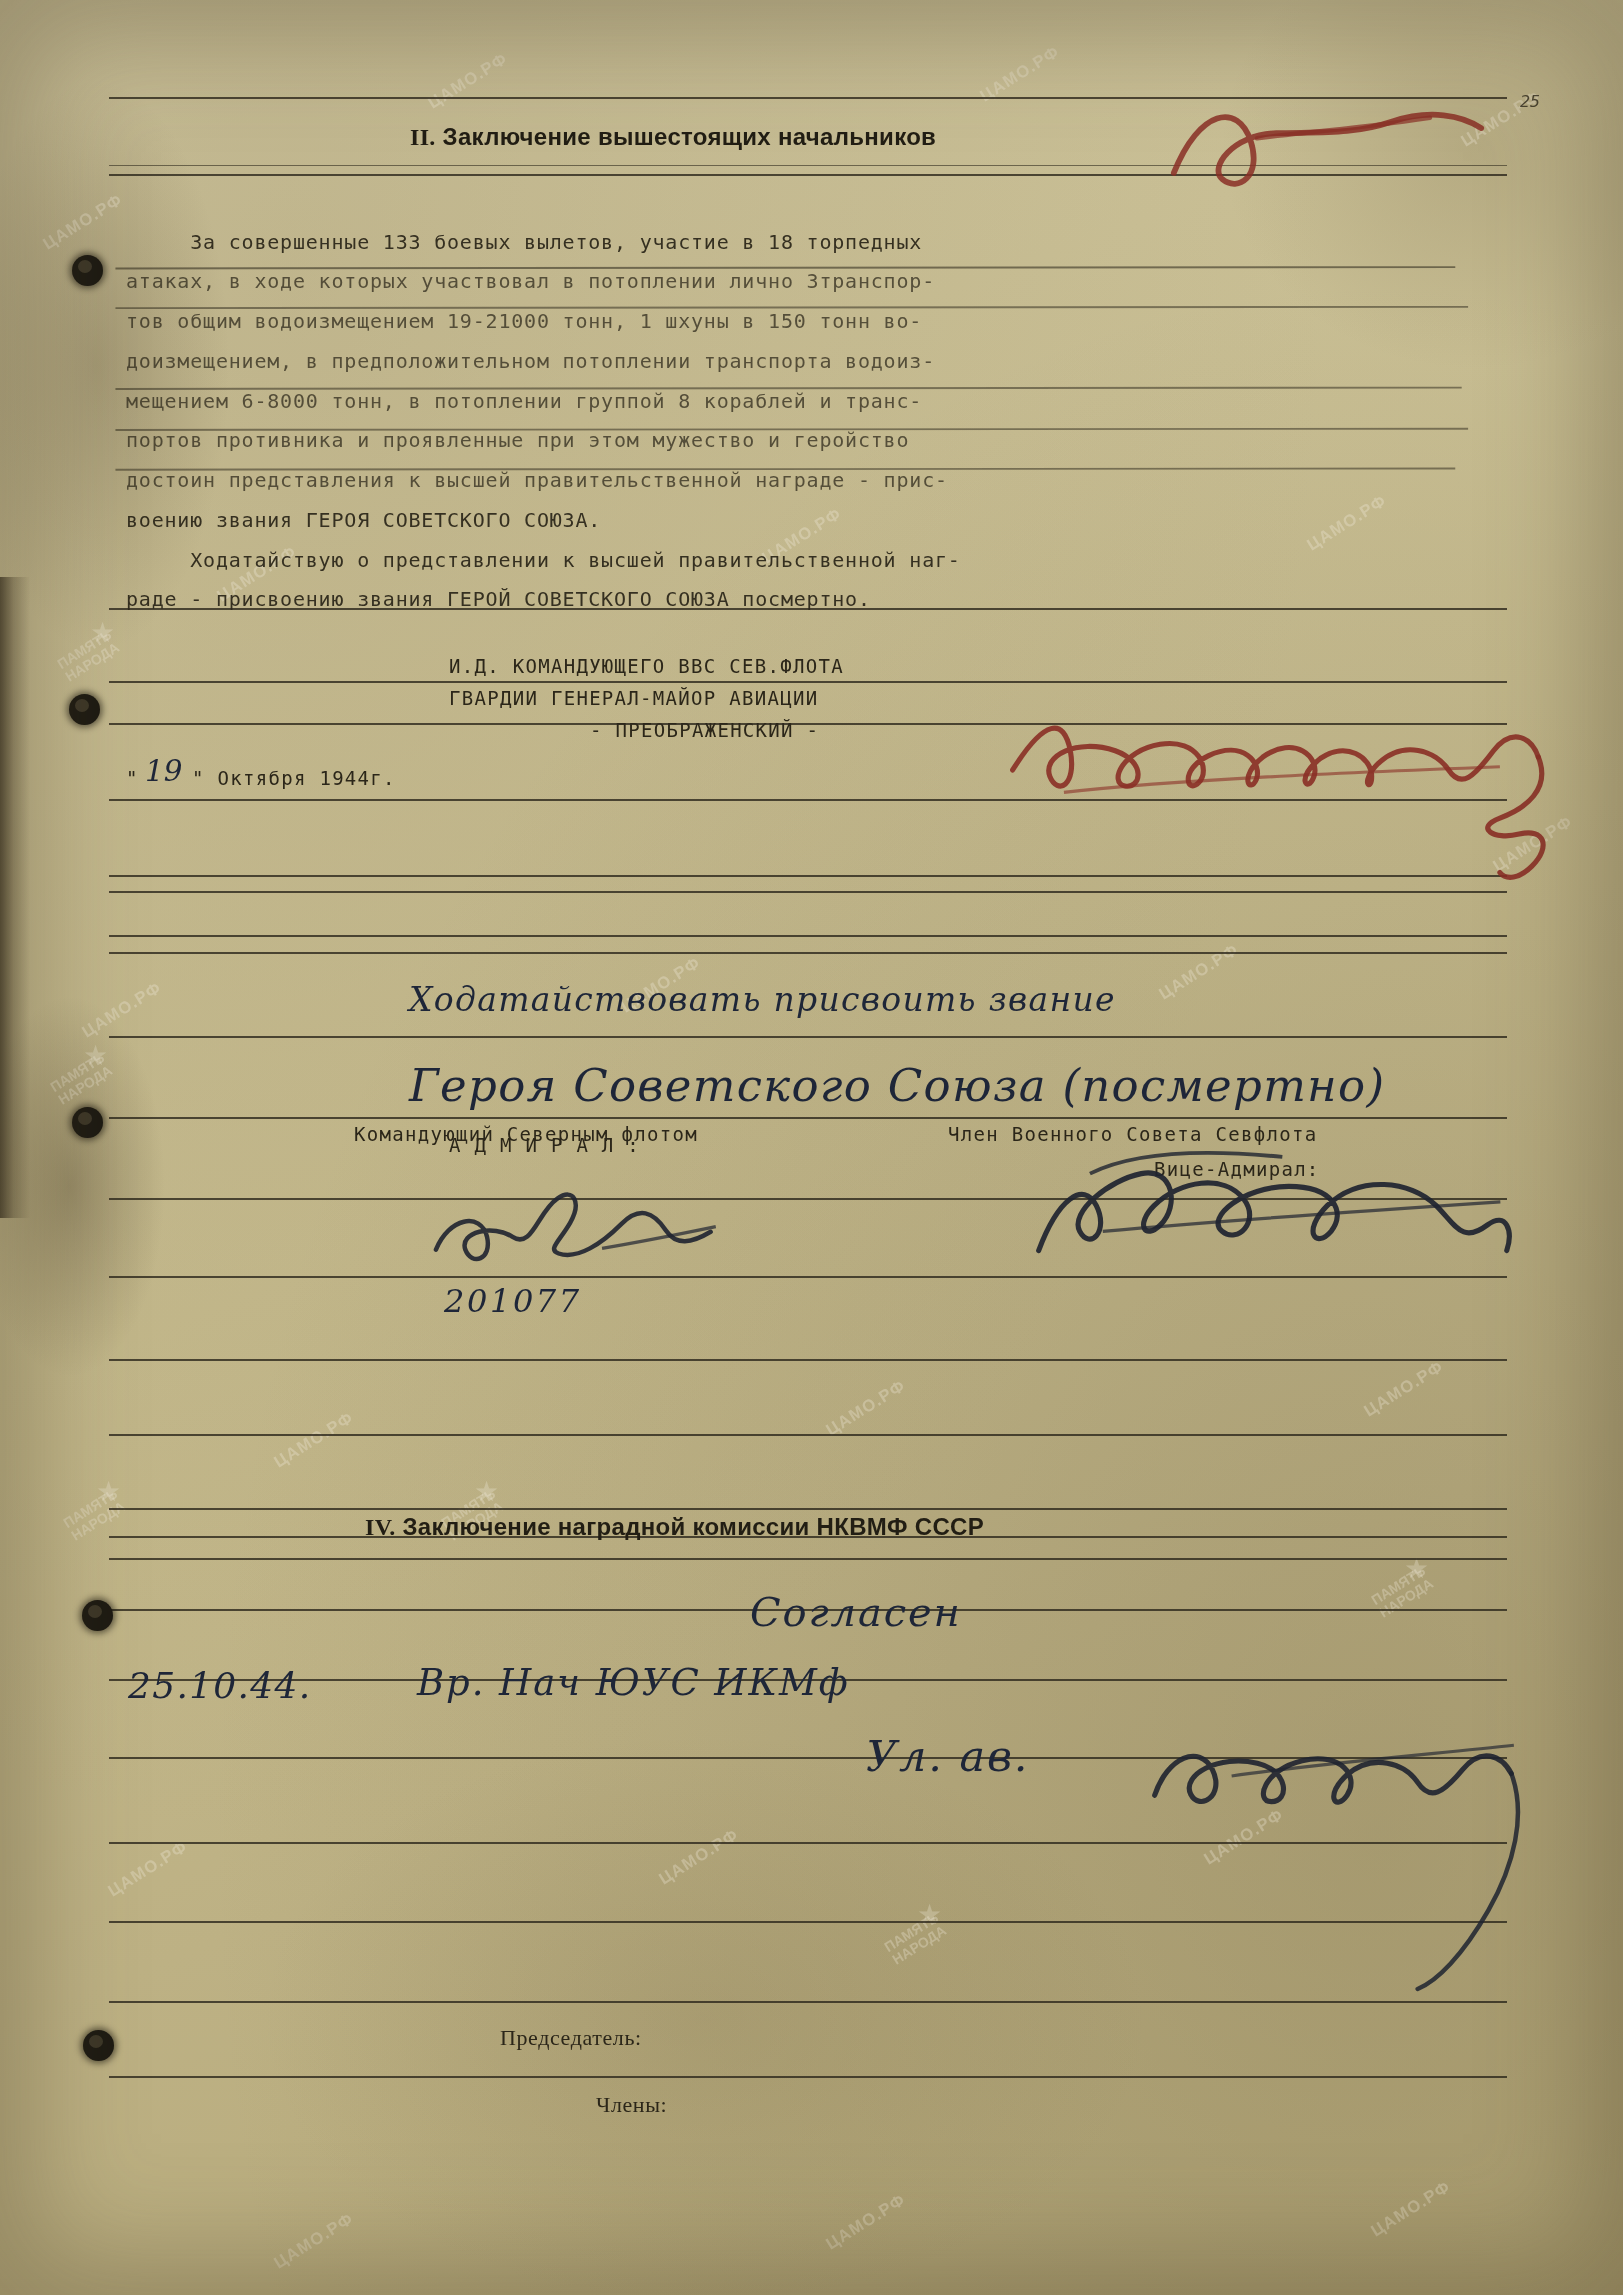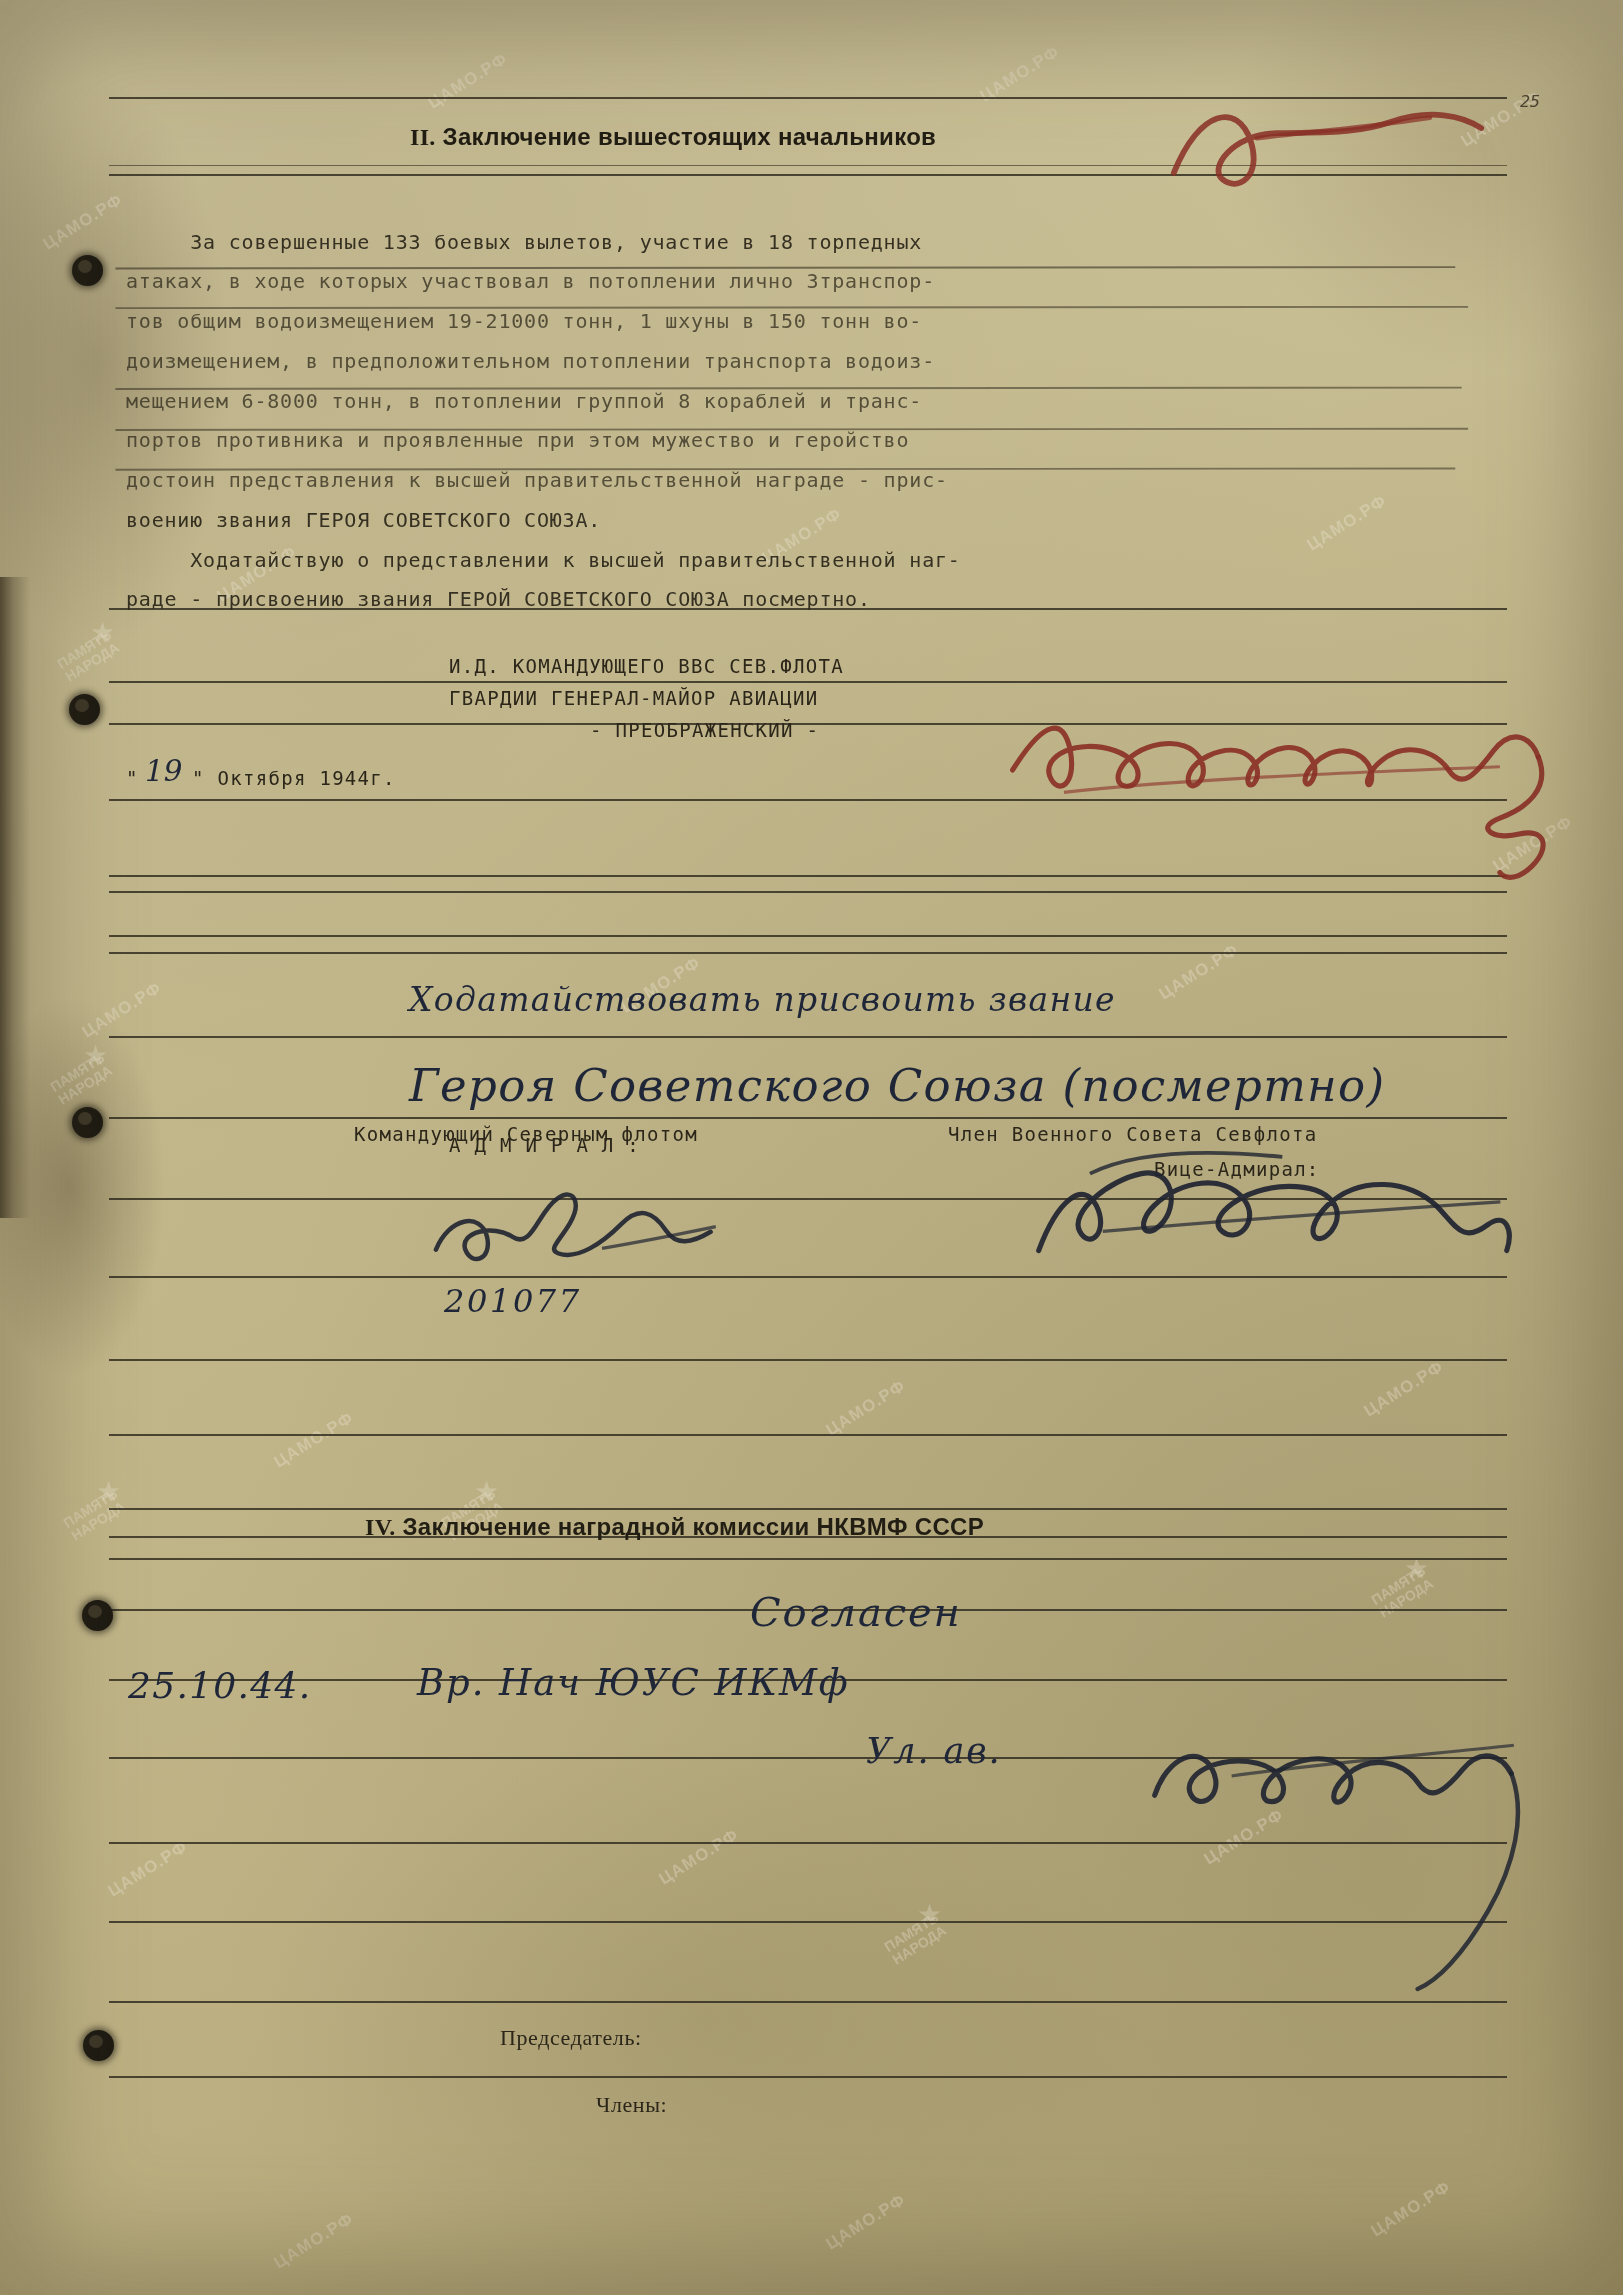--- a/index.html
+++ b/index.html
@@ -347,21 +347,21 @@
   <div class="rule" style="top:1757px;"></div>
   <div class="rule" style="top:1842px;"></div>
   <div class="rule" style="top:1921px;"></div>
   <div class="rule" style="top:2001px;"></div>
 
   <div class="hand hand-blue" style="left:750px; top:1589px; font-size:40px; letter-spacing:1.9px;">Согласен</div>
 
   <div class="hand hand-blue" style="left:128px; top:1665px; font-size:36px; letter-spacing:1.3px;">25.10.44.</div>
   <div class="hand hand-blue" style="left:417px; top:1661px; font-size:37px; letter-spacing:1.9px;">Вр. Нач ЮУС ИКМф</div>
 
-  <div class="hand hand-blue" style="left:866px; top:1731px; font-size:35px; letter-spacing:1.9px;">Ул. ав.</div>
+  <div class="hand hand-blue" style="left:866px; top:1731px; font-size:43px; letter-spacing:1.9px;">Ул. ав.</div>
 
   <svg class="sig-svg" style="left:1129px; top:1699px;" width="449" height="308" viewBox="0 0 700 480">
     <path d="M40 150 C 60 90, 110 70, 130 110 C 150 150, 110 176, 96 148
              C 82 118, 140 86, 200 100 C 250 112, 250 160, 222 160
              C 196 160, 210 110, 270 96 C 330 82, 360 120, 340 150
              C 322 176, 304 150, 340 118 C 380 84, 430 100, 450 130
              C 470 160, 490 146, 520 110 C 548 76, 580 86, 596 116" fill="none" stroke="#1f2430" stroke-width="8" stroke-linecap="round" stroke-linejoin="round" opacity="0.9"></path>
     <path d="M596 116 C 620 180, 600 260, 560 330 C 520 400, 480 440, 450 452" fill="none" stroke="#1f2430" stroke-width="7" stroke-linecap="round" opacity="0.85"></path>
     <path d="M160 120 C 300 100, 470 86, 600 72" fill="none" stroke="#1f2430" stroke-width="5" opacity="0.65"></path>
   </svg>

